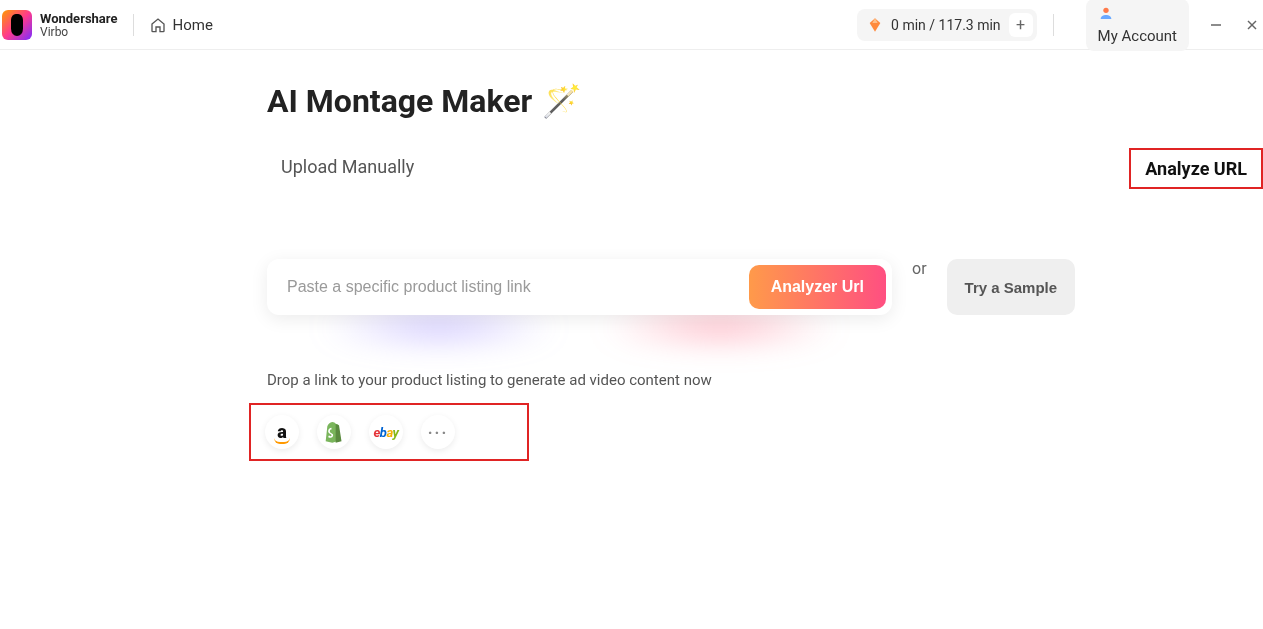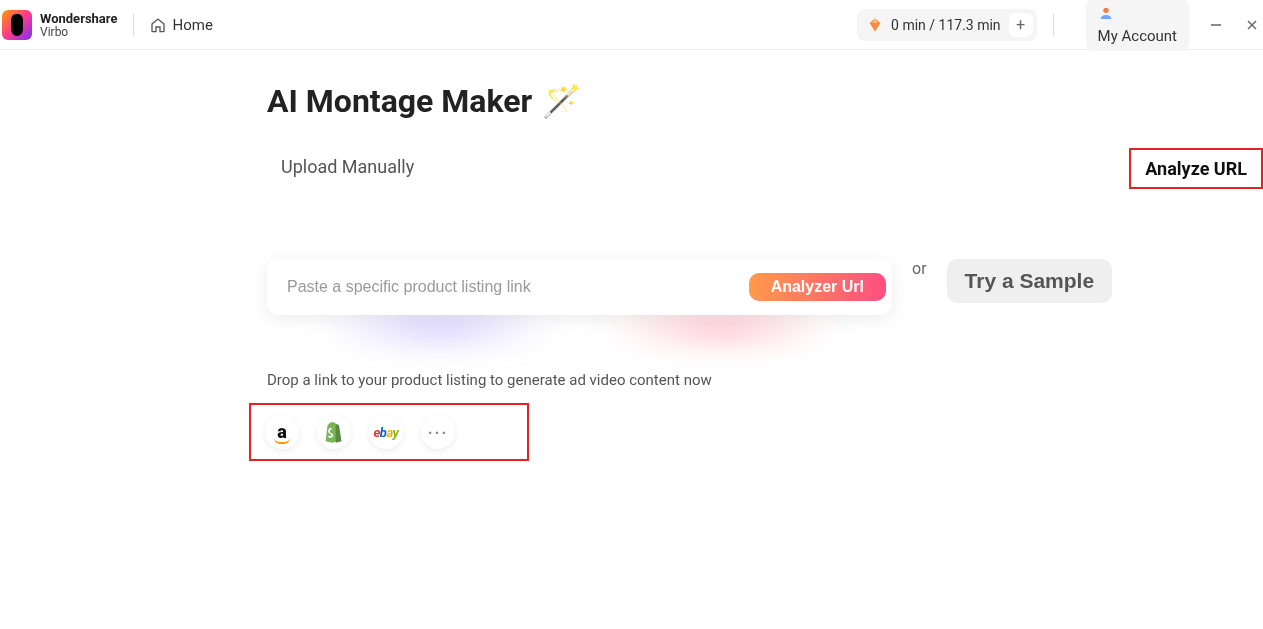--- a/index.html
+++ b/index.html
@@ -105,31 +105,31 @@
                 radial-gradient(closest-side, rgba(255,90,120,0.45), rgba(255,90,120,0) 70%) right/55% 100% no-repeat;
     filter: blur(14px);
     z-index:-1;
   }
   .url-input {
     flex:1; border:none; outline:none;
     font-size:16px; color:#333;
   }
   .url-input::placeholder { color:#9a9a9a; }
   .analyze-btn {
-    height:28px; padding:0 22px;
+    height:44px; padding:0 22px;
     border:none; border-radius:10px;
     background: linear-gradient(90deg, #ff9a4a, #ff4f81);
     color:#fff; font-weight:700; font-size:16px; cursor:pointer;
   }
   .or-text { font-size:16px; color:#666; }
   .sample-btn {
-    height:44px; padding:0 18px;
+    height:56px; padding:0 18px;
     border:none; border-radius:10px;
     background:#efefef; color:#555;
-    font-weight:700; font-size:21px; cursor:pointer;
+    font-weight:700; font-size:15px; cursor:pointer;
   }
 
   .helper { font-size:15px; color:#555; margin-top:56px; }
 
   .brands {
     margin-top:14px; margin-left:-18px;
     display:flex; gap:18px; align-items:center;
     border:2px solid #e02424;
     width:280px; height:58px;
     padding: 0 14px;

